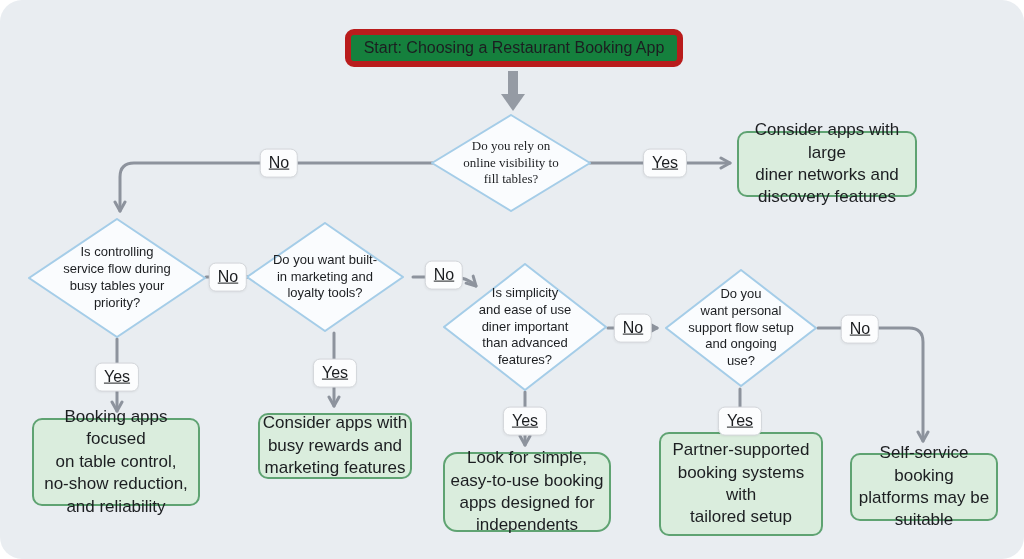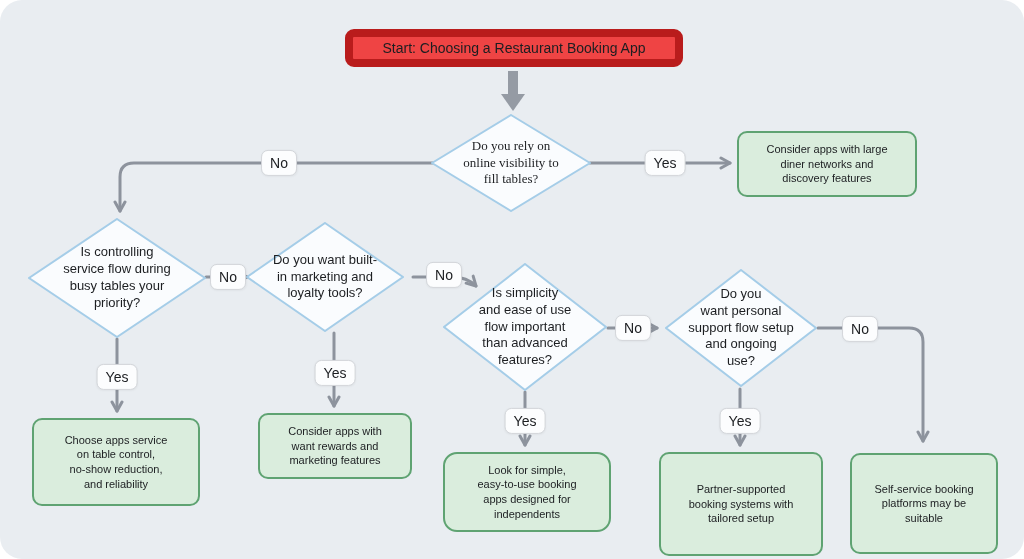--- a/index.html
+++ b/index.html
@@ -24,49 +24,50 @@
     fill: none;
     stroke: #8d939d;
     stroke-width: 3;
     stroke-linecap: round;
     stroke-linejoin: round;
   }
   .node { position: absolute; z-index: 2; display: flex; align-items: center; justify-content: center; text-align: center; }
   .node-text { position: relative; white-space: pre-line; z-index: 2; }
 
   .start {
-    background: #ef4444;
-    border: 8px solid #b91c1c;
+    background: #15803d;
+    border: 6px solid #b91c1c;
     border-radius: 9px;
-    font-size: 14px;
+    font-size: 16px;
     line-height: 1.2;
   }
   .diamond svg { position: absolute; inset: 0; width: 100%; height: 100%; z-index: 1; }
   .diamond polygon { fill: #fafcfe; stroke: #a5cde8; stroke-width: 2; }
   .diamond .node-text { font-size: 13px; line-height: 1.3; }
 
   .outcome {
     background: #daeddd;
     border: 2px solid #5fa372;
     border-radius: 10px;
-    font-size: 11px;
+    font-size: 17px;
     line-height: 1.32;
   }
 
   .edge-pill {
     position: absolute;
     z-index: 3;
     transform: translate(-50%, -50%);
     background: #fcfdfe;
     border: 1.5px solid #d3d6da;
     border-radius: 7px;
     padding: 3px 8px;
-    font-size: 14px;
+    font-size: 16px;
     line-height: 1.3;
     box-shadow: 0 1px 2px rgba(0,0,0,0.04);
+    text-decoration: underline;
   }
 </style>
 </head>
 <body>
 
 <div id="canvas">
 
   <svg id="connector-layer" xmlns="http://www.w3.org/2000/svg">
     <defs>
       <marker id="arrow" markerUnits="userSpaceOnUse" markerWidth="16" markerHeight="16" refX="11" refY="7" orient="auto">
@@ -122,21 +123,21 @@
 in marketing and
 loyalty tools?</span>
   </div>
 
   <div class="node diamond" style="left:443px; top:263px; width:164px; height:128px;">
     <svg viewBox="0 0 164 128" preserveAspectRatio="none">
       <polygon points="82,1 163,64 82,127 1,64"></polygon>
       </svg>
     <span class="node-text">Is simplicity
 and ease of use
-flow important
+diner important
 than advanced
 features?</span>
   </div>
 
   <div class="node diamond" style="left:665px; top:269px; width:152px; height:118px;">
     <svg viewBox="0 0 152 118" preserveAspectRatio="none">
       <polygon points="76,1 151,59 76,117 1,59"></polygon>
       </svg>
     <span class="node-text">Do you
 want personal
@@ -145,46 +146,46 @@
 use?</span>
   </div>
 
   <div class="node outcome" style="left:737px; top:131px; width:180px; height:66px;">
     <span class="node-text">Consider apps with large
 diner networks and
 discovery features</span>
   </div>
 
   <div class="node outcome" style="left:32px; top:418px; width:168px; height:88px;">
-    <span class="node-text">Choose apps service
+    <span class="node-text">Booking apps focused
 on table control,
 no-show reduction,
 and reliability</span>
   </div>
 
   <div class="node outcome" style="left:258px; top:413px; width:154px; height:66px;">
     <span class="node-text">Consider apps with
-want rewards and
+busy rewards and
 marketing features</span>
   </div>
 
   <div class="node outcome" style="left:443px; top:452px; width:168px; height:80px;border-radius:14px;">
     <span class="node-text">Look for simple,
 easy-to-use booking
 apps designed for
 independents</span>
   </div>
 
-  <div class="node outcome" style="left:659px; top:452px; width:164px; height:104px;align-items:center;">
+  <div class="node outcome" style="left:659px; top:432px; width:164px; height:104px;align-items:center;">
     <span class="node-text">Partner-supported
 booking systems with
 tailored setup</span>
   </div>
 
-  <div class="node outcome" style="left:850px; top:453px; width:148px; height:101px;">
+  <div class="node outcome" style="left:850px; top:453px; width:148px; height:68px;">
     <span class="node-text">Self-service booking
 platforms may be
 suitable</span>
   </div>
 
   <div class="edge-pill" style="left:279px; top:163px;">No</div>
   <div class="edge-pill" style="left:665px; top:163px;">Yes</div>
   <div class="edge-pill" style="left:228px; top:277px;">No</div>
   <div class="edge-pill" style="left:117px; top:377px;">Yes</div>
   <div class="edge-pill" style="left:444px; top:275px;">No</div>

